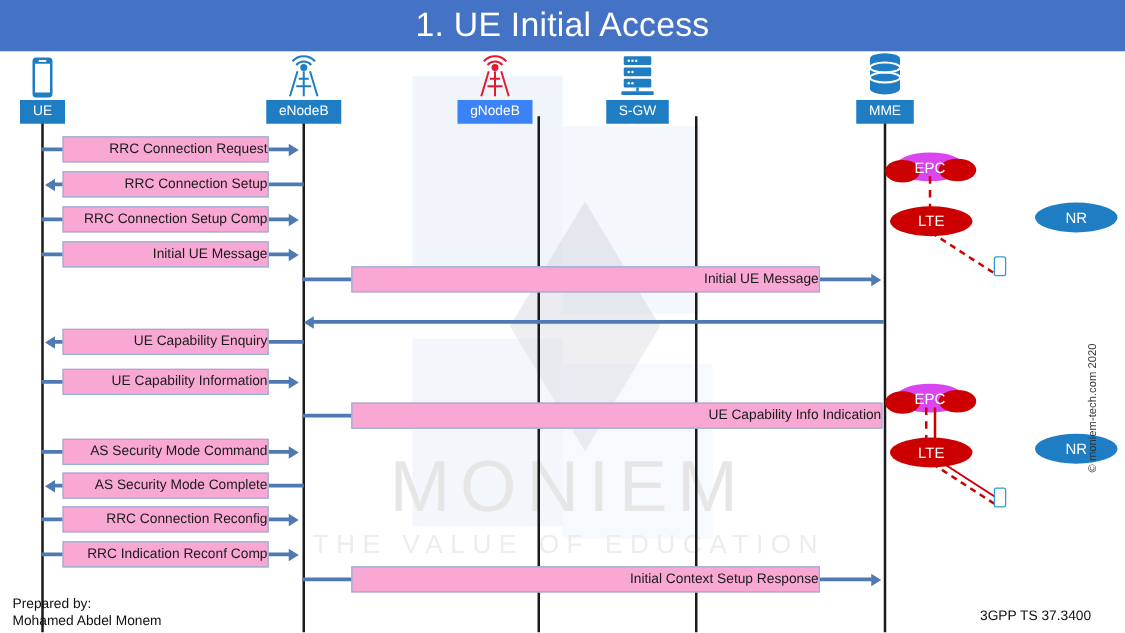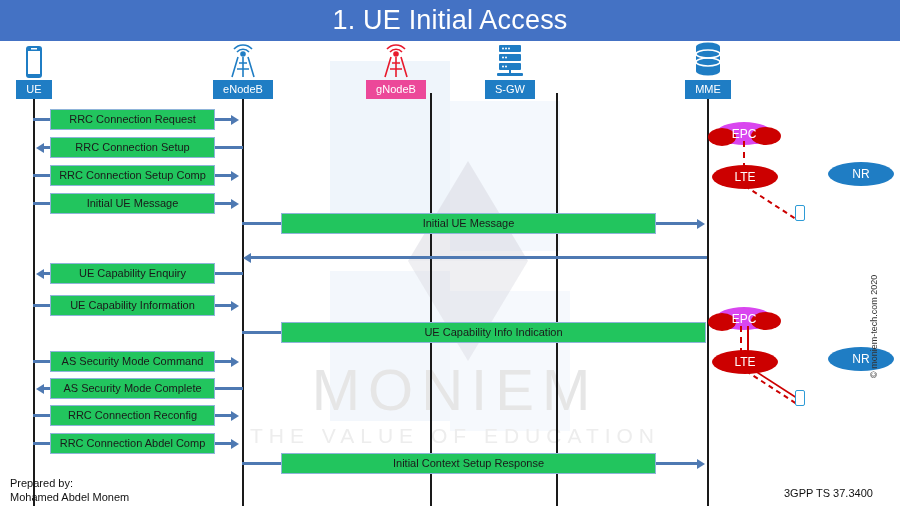--- a/index.html
+++ b/index.html
@@ -26,26 +26,26 @@
      letter-spacing:.5px;user-select:none;}
 
   
   .lifeline{position:absolute;width:2px;background:#1A1A1A;}
 
   
   .node{position:absolute;text-align:center;}
   .node .label{display:inline-block;color:#fff;font-size:11px;padding:3px 10px 4px;
      line-height:12px;white-space:nowrap;}
   .node .label.blue{background:#1F7DC4;}
-  .node .label.red{background:#ec4899;}
+  .node .label.red{background:#3b82f6;}
   .node .ico{height:38px;display:flex;align-items:flex-end;justify-content:center;}
 
   
-  .msg{position:absolute;height:21px;border:1px solid #8FB4D9;background:#22c55e;
-     display:flex;align-items:center;justify-content:center;box-sizing:border-box;}
+  .msg{position:absolute;height:21px;border:1px solid #8FB4D9;background:#f9a8d4;
+     display:flex;align-items:center;justify-content:flex-end;box-sizing:border-box;}
   .msg span{font-size:11px;color:#1A1A1A;white-space:nowrap;line-height:11px;}
   .aline{position:absolute;height:3px;background:#4E79B2;}
   .ahead{position:absolute;width:0;height:0;border-top:5px solid transparent;
      border-bottom:5px solid transparent;}
   .ahead.r{border-left:8px solid #4E79B2;}
   .ahead.l{border-right:8px solid #4E79B2;}
 
   
   .cloud{position:absolute;background:#d946ef;border-radius:50%;
      display:flex;align-items:center;justify-content:center;}
@@ -238,21 +238,21 @@
 
   <div class="aline" style="left:33px;top:373px;width:200px;"></div>
   <div class="ahead r" style="left:231px;top:369.5px;"></div>
   <div class="msg" style="left:50px;top:364px;width:165px;">
     <span>RRC Connection Reconfig</span>
     </div>
 
   <div class="aline" style="left:33px;top:401px;width:200px;"></div>
   <div class="ahead r" style="left:231px;top:397.5px;"></div>
   <div class="msg" style="left:50px;top:392px;width:165px;">
-    <span>RRC Connection Abdel Comp</span>
+    <span>RRC Indication Reconf Comp</span>
     </div>
 
   <div class="aline" style="left:242px;top:421px;width:458px;"></div>
   <div class="ahead r" style="left:697px;top:417.5px;"></div>
   <div class="msg" style="left:281px;top:412px;width:375px;">
     <span>Initial Context Setup Response</span>
     </div>
 
   <div class="cloud" style="left:716px;top:81px;width:56px;height:23px;">
     <span class="t">EPC</span>

